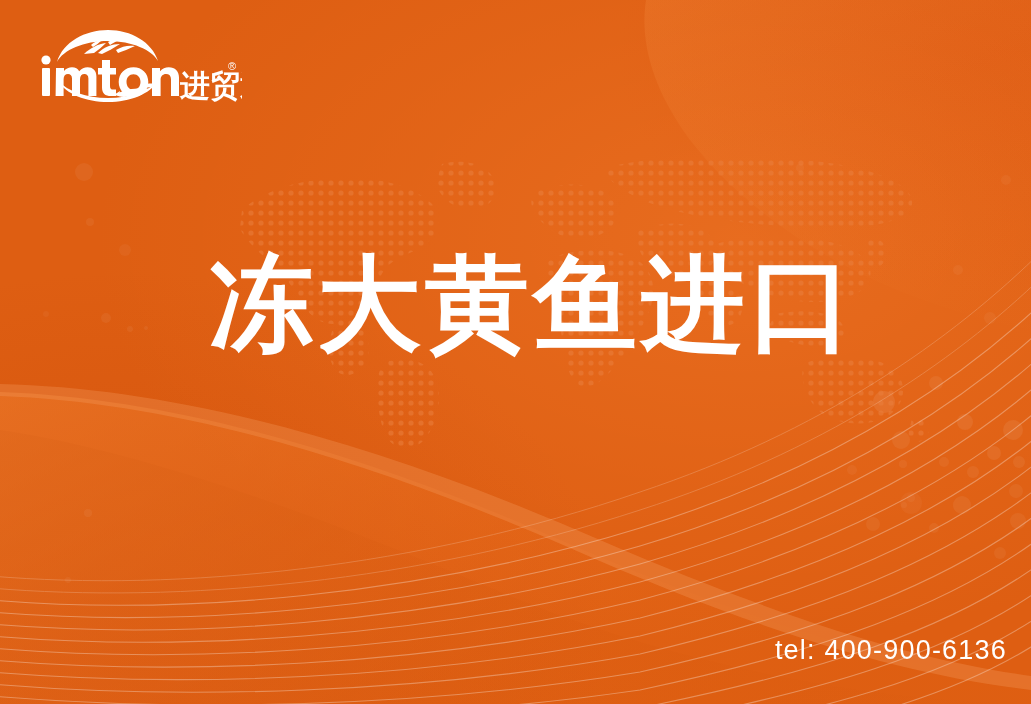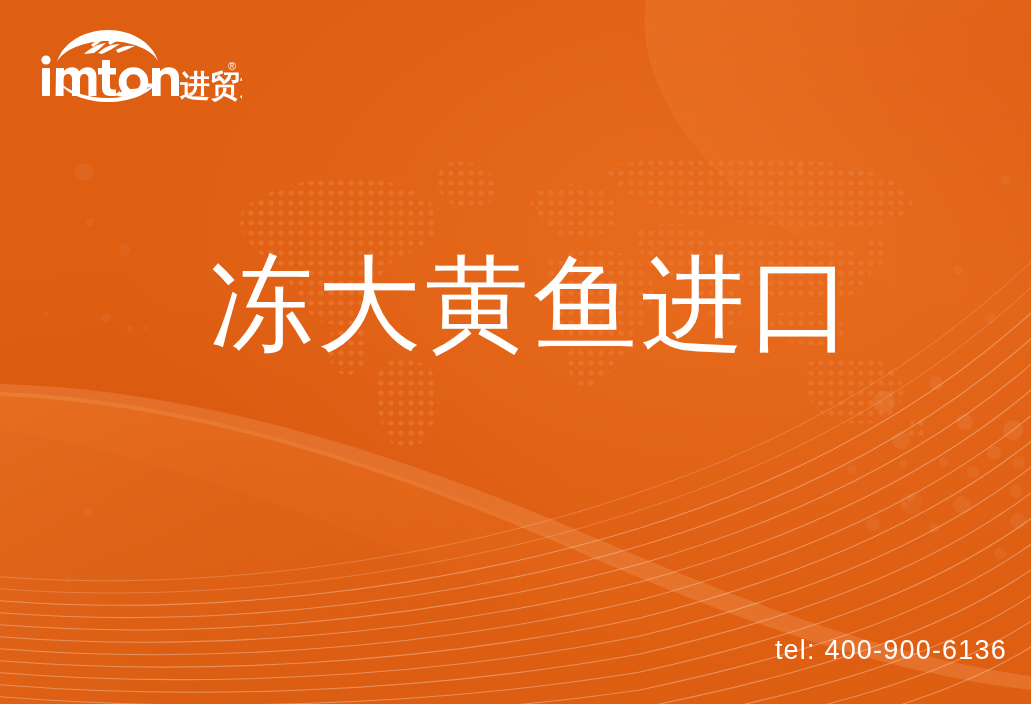--- a/index.html
+++ b/index.html
@@ -70,21 +70,21 @@
   
   #headline {
     position: absolute;
     left: 209px;
     top: 236px;
     width: 660px;
     color: #ffffff;
     font-size: 104px;
     line-height: 136px;
     letter-spacing: 4px;
-    font-weight: 400;
+    font-weight: 700;
     white-space: nowrap;
   }
   #headline .hline { display: block; }
 
   
   #phone {
     position: absolute;
     right: 24px;
     bottom: 38px;
     color: #ffffff;

